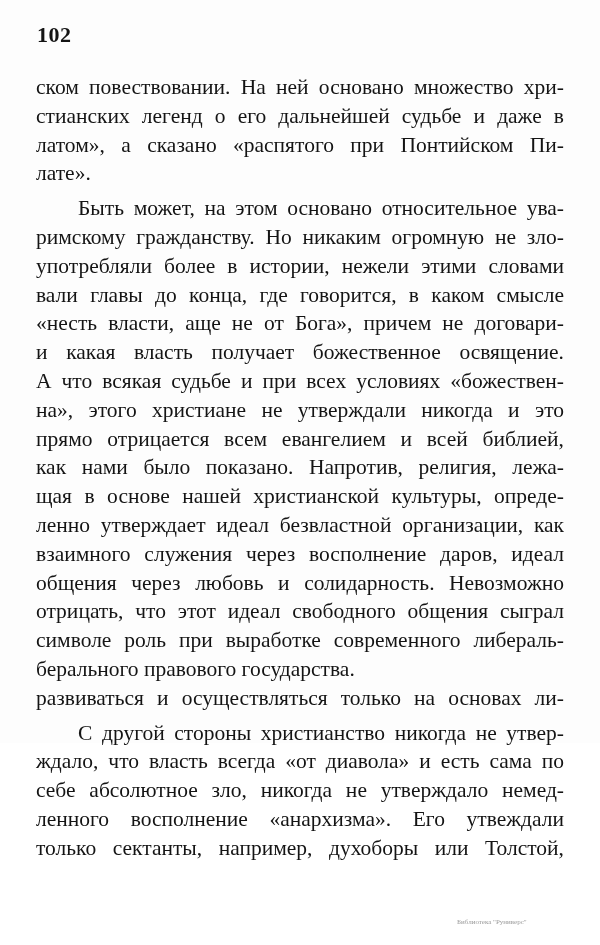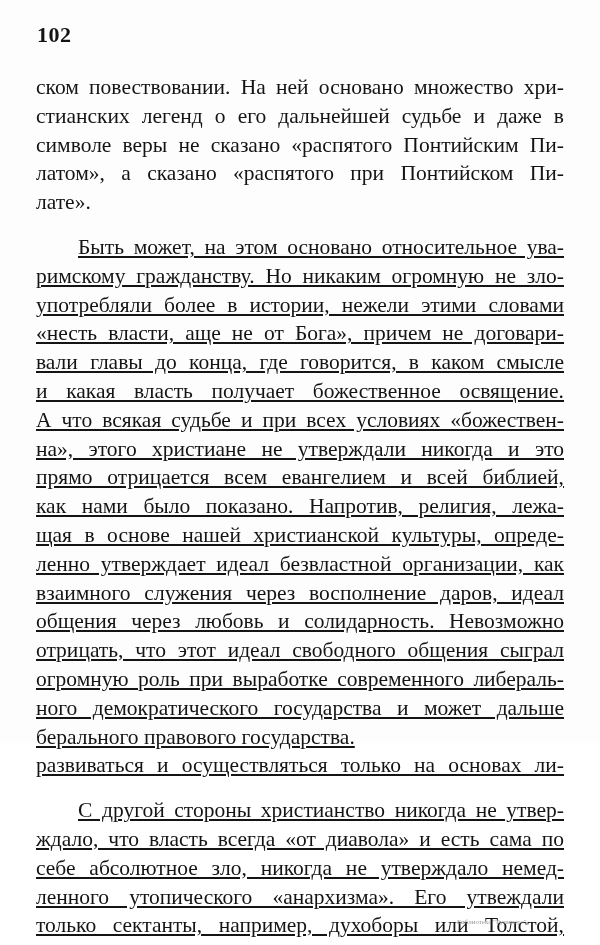--- a/index.html
+++ b/index.html
@@ -12,21 +12,21 @@
   }
   .page-number {
     position: absolute; left: 37px; top: 22px;
     font-size: 22px; line-height: 26px; font-weight: bold; letter-spacing: 0.5px;
   }
   .body-text {
     position: absolute; left: 36px; top: 73px; width: 528px;
     font-size: 21.5px; line-height: 28.8px;
   }
   .para { margin: 0; }
-  .para + .para { margin-top: 16px; text-decoration: underline; }
+  .para + .para { margin-top: 6px; }
   .line {
     display: block; text-align: justify; text-align-last: justify;
     white-space: nowrap; overflow: visible;
   }
   .line.last { text-align-last: left; }
   .line.indent { padding-left: 42px; }
   .footer-mark {
     position: absolute; left: 457px; top: 918px;
     font-size: 7px; color: #9a9a9a; font-family: "Liberation Serif", serif;
   }
@@ -34,51 +34,49 @@
 </head>
 <body>
 
 <div class="page">
   <div class="page-number">102</div>
 
   <div class="body-text">
     <div class="para">
       <span class="line">ском повествовании. На ней основано множество хри-</span>
       <span class="line">стианских легенд о его дальнейшей судьбе и даже в</span>
-      <span class="line">символе веры не сказано «распятого Понтийским Пи-</span>
       <span class="line">латом», а сказано «распятого при Понтийском Пи-</span>
       <span class="line last">лате».</span>
     </div>
 
     <div class="para">
       <span class="line indent">Быть может, на этом основано относительное ува-</span>
       <span class="line">римскому гражданству. Но никаким огромную не зло-</span>
       <span class="line">употребляли более в истории, нежели этими словами</span>
+      <span class="line">вали главы до конца, где говорится, в каком смысле</span>
       <span class="line">«несть власти, аще не от Бога», причем не договари-</span>
-      <span class="line">вали главы до конца, где говорится, в каком смысле</span>
       <span class="line">и какая власть получает божественное освящение.</span>
       <span class="line">А что всякая судьбе и при всех условиях «божествен-</span>
       <span class="line">на», этого христиане не утверждали никогда и это</span>
       <span class="line">прямо отрицается всем евангелием и всей библией,</span>
       <span class="line">как нами было показано. Напротив, религия, лежа-</span>
       <span class="line">щая в основе нашей христианской культуры, опреде-</span>
       <span class="line">ленно утверждает идеал безвластной организации, как</span>
       <span class="line">взаимного служения через восполнение даров, идеал</span>
       <span class="line">общения через любовь и солидарность. Невозможно</span>
       <span class="line">отрицать, что этот идеал свободного общения сыграл</span>
-      <span class="line">огромную роль при выработке современного либераль-</span>
-      <span class="line">ного демократического государства и может дальше</span>
+      <span class="line">символе роль при выработке современного либераль-</span>
       <span class="line last">берального правового государства.</span>
       <span class="line">развиваться и осуществляться только на основах ли-</span>
     </div>
 
     <div class="para">
       <span class="line indent">С другой стороны христианство никогда не утвер-</span>
       <span class="line">ждало, что власть всегда «от диавола» и есть сама по</span>
       <span class="line">себе абсолютное зло, никогда не утверждало немед-</span>
-      <span class="line">ленного утопического «анархизма». Его утвеждали</span>
+      <span class="line">ленного восполнение «анархизма». Его утвеждали</span>
       <span class="line">только сектанты, например, духоборы или Толстой,</span>
 
     </div>
   </div>
 
   <div class="footer-mark">Библиотека "Руниверс"</div>
 </div>
 
 </body></html>

